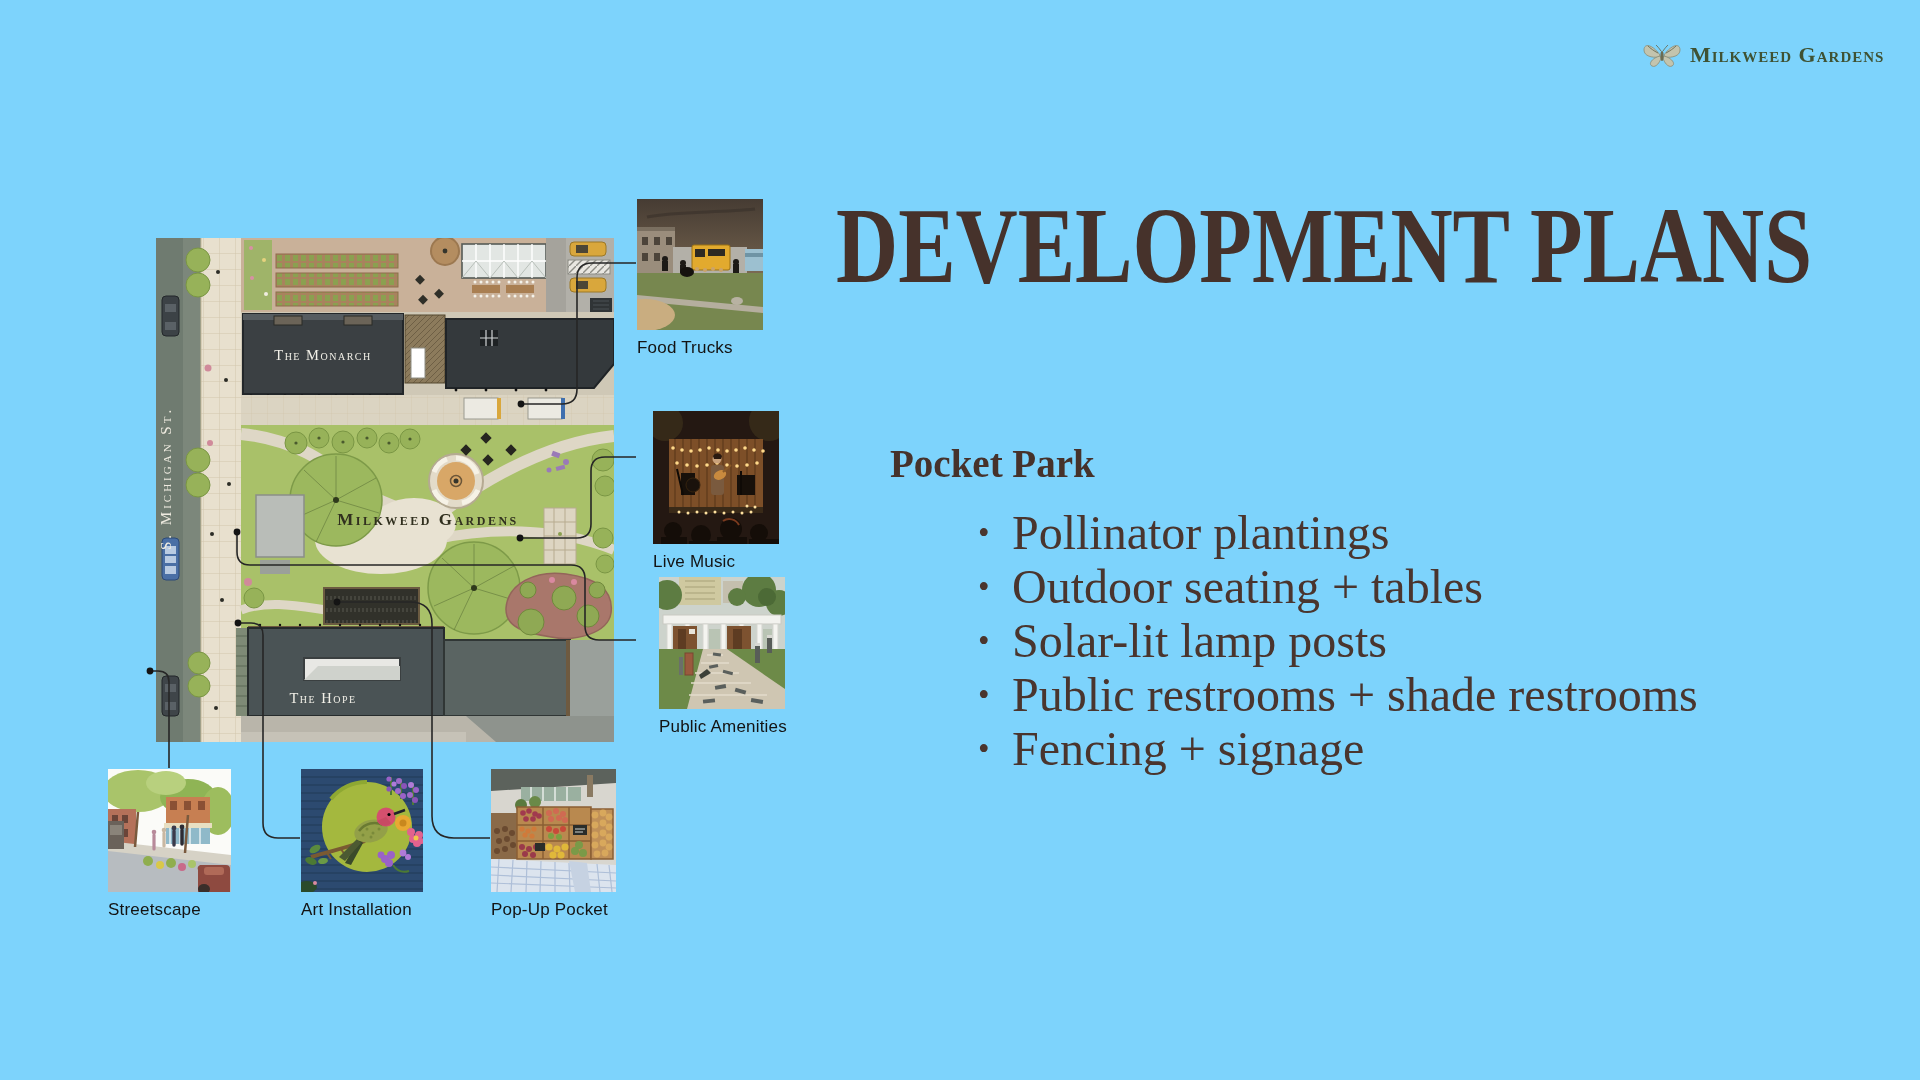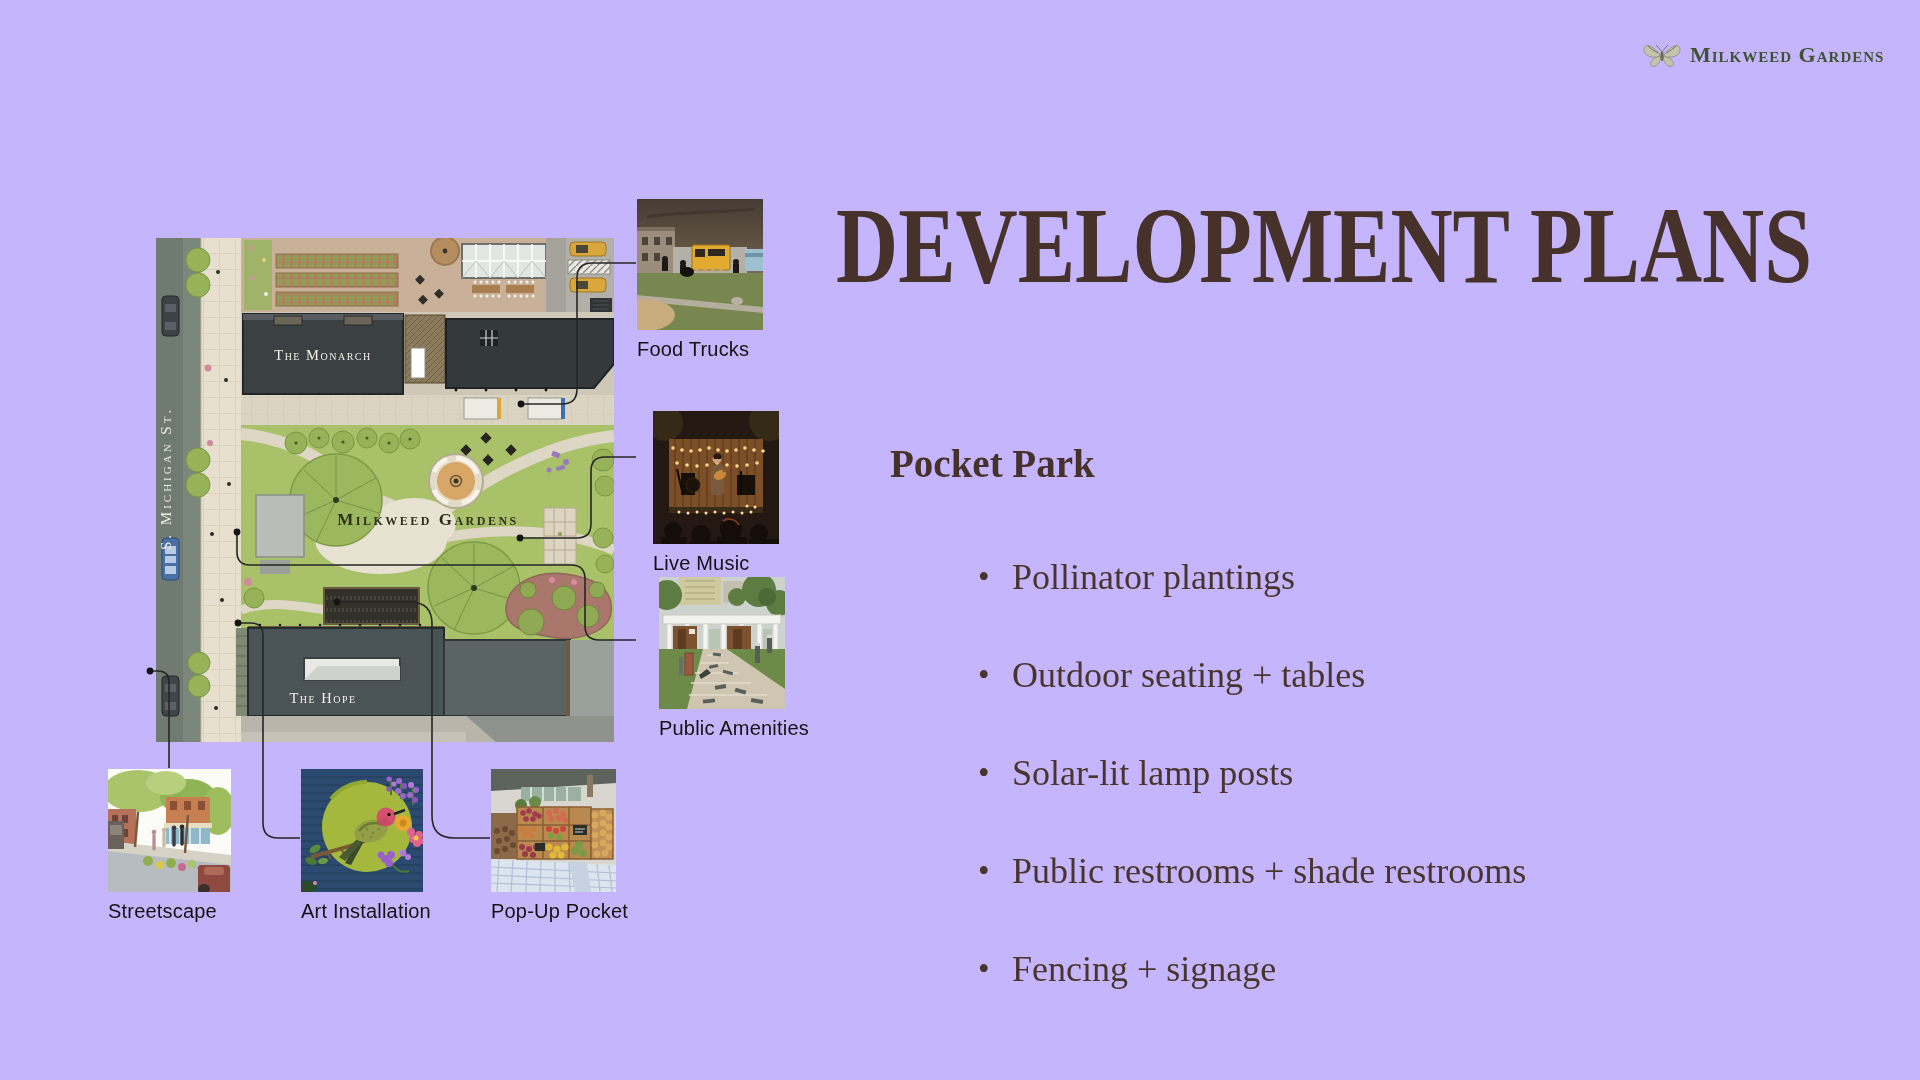--- a/index.html
+++ b/index.html
@@ -1,42 +1,42 @@
 <!DOCTYPE html>
 <html><head>
 <meta charset="utf-8">
 <style>
   html,body{margin:0;padding:0;background:#888;}
-  .slide{position:relative;width:1920px;height:1080px;background:#c4b5fd;overflow:hidden;
+  .slide{position:relative;width:1920px;height:1080px;background:#7dd3fc;overflow:hidden;
          font-family:"Liberation Sans",sans-serif;}
 
   
   .logo{position:absolute;left:1642px;top:40px;display:flex;align-items:center;gap:8px;}
   .logo-text{font-family:"Liberation Serif",serif;font-variant:small-caps;font-weight:700;
              font-size:22px;letter-spacing:1px;color:#3f5233;white-space:nowrap;}
 
   
   .title-svg{position:absolute;left:836px;top:198px;}
   .title-svg text{font-family:"Liberation Serif",serif;font-weight:700;fill:#46322b;}
 
   
   .pocket-heading{position:absolute;left:890px;top:441px;font-family:"Liberation Serif",serif;
                   font-weight:700;font-size:39px;color:#46322b;}
   ul.bullets{position:absolute;left:978px;top:506px;margin:0;padding:0;list-style:none;}
-  ul.bullets li{position:relative;font-family:"Liberation Serif",serif;font-size:36px;
-                line-height:54px;color:#4a352e;padding-left:34px;margin-top:44px;}
+  ul.bullets li{position:relative;font-family:"Liberation Serif",serif;font-size:48px;
+                line-height:54px;color:#4a352e;padding-left:34px;}
   ul.bullets li::before{content:"\2022";position:absolute;left:0;top:0;font-size:33px;color:#4a352e;}
 
   
   .site-plan{position:absolute;left:108px;top:238px;width:484px;height:504px;margin-left:48px;}
   .plan-label{font-family:"Liberation Serif",serif;font-variant:small-caps;}
   .connectors{position:absolute;left:0;top:0;pointer-events:none;}
   .thumb{position:absolute;}
   .thumb svg{display:block;}
-  .thumb-label{margin-top:8px;font-size:20px;color:#131313;letter-spacing:.2px;}
+  .thumb-label{margin-top:8px;font-size:17px;color:#131313;letter-spacing:.2px;}
 </style>
 </head>
 <body>
 
 <div class="slide">
 
   <div class="logo">
     <svg width="40" height="30" viewBox="0 0 40 30">
       <g stroke="#8b8c74" stroke-width="0.8" fill="#c3c4ae">
         <path d="M18 15 C10 4, 2 3, 2 10 C2 16, 10 18, 17 17 Z"></path>

